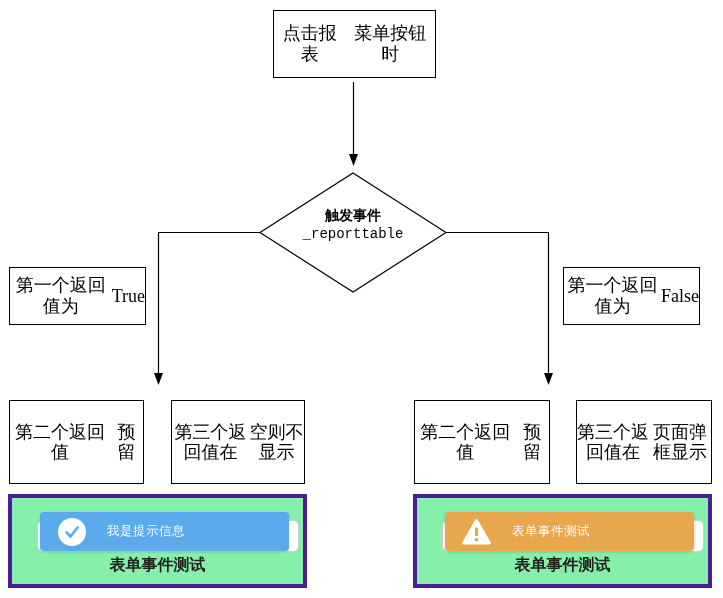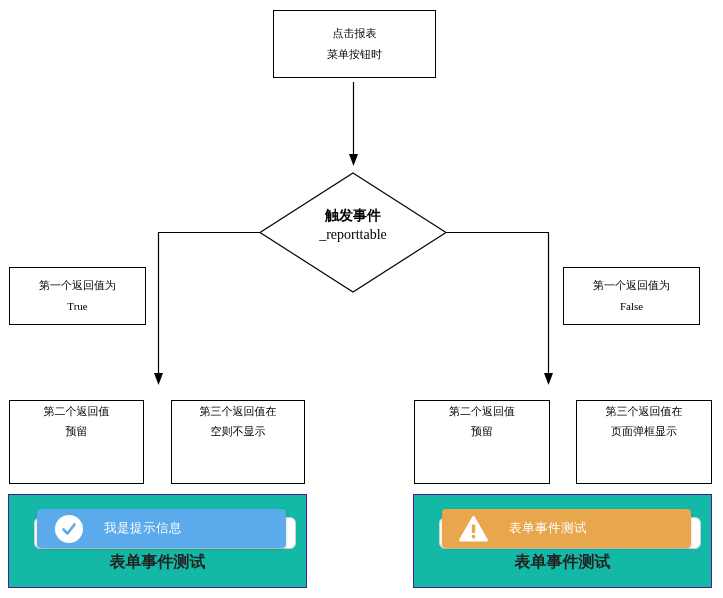--- a/index.html
+++ b/index.html
@@ -17,47 +17,46 @@
   .diamond { fill: #fff; stroke: #000; stroke-width: 1.2; }
 
   .box {
     position: absolute;
     box-sizing: border-box;
     background: #fff;
     border: 1px solid #000;
     color: #000;
     text-align: center;
     display: flex;
-    flex-direction: column;
     align-items: center;
     justify-content: center;
     font-family: "Liberation Serif", "DejaVu Serif", serif;
-    font-size: 11px;
+    font-size: 18px;
     line-height: 21px;
   }
   .box.top-align { justify-content: flex-start; line-height: 20px; }
 
   .decision-text {
     position: absolute;
     left: 263px; top: 206px; width: 180px;
     text-align: center;
     color: #000;
     font-size: 14px;
     line-height: 19px;
   }
   .decision-text .cjk   { font-family: "Liberation Serif", "DejaVu Serif", serif; font-weight: bold; }
-  .decision-text .latin { font-family: Liberation Serif, serif; font-size: 14px; }
+  .decision-text .latin { font-family: Liberation Mono, monospace; font-size: 14px; }
 
   .panel {
     position: absolute;
     box-sizing: border-box;
     width: 299px; height: 94px;
     top: 494px;
-    background: #14b8a6;
-    border: 1px solid #4c1d95;
+    background: #86efac;
+    border: 4px solid #4c1d95;
   }
   .ghost {
     position: absolute;
     left: 25px; top: 22px;
     width: 262px; height: 32px;
     border: 1px solid #d0d0d0;
     border-radius: 6px;
     background: #fff;
     box-sizing: border-box;
   }

